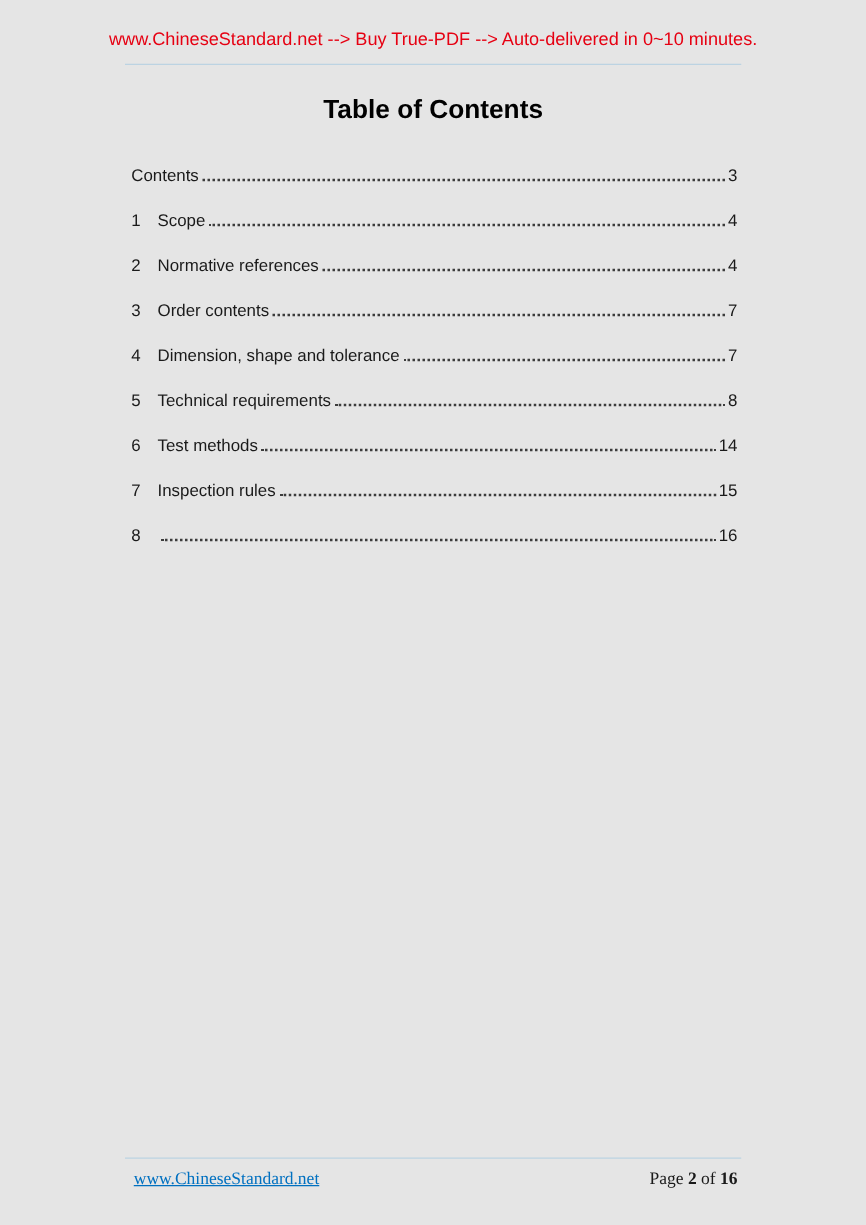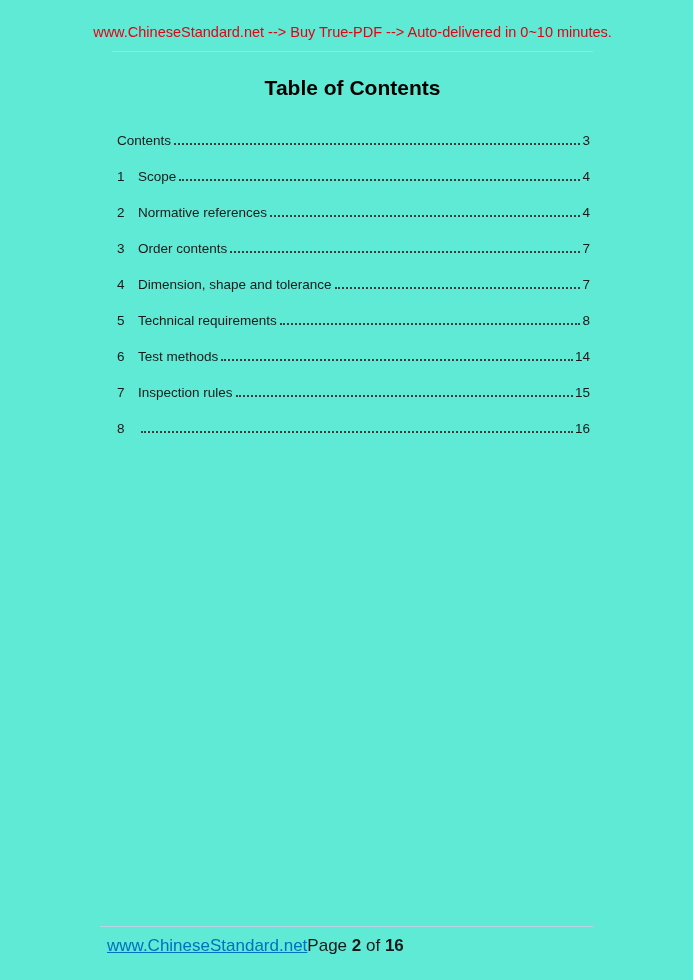--- a/index.html
+++ b/index.html
@@ -1,26 +1,25 @@
 <!DOCTYPE html>
 <html><head>
 <meta charset="utf-8">
 <style>
   html, body { margin: 0; padding: 0; background: #ffffff; }
   .page {
     position: relative;
     width: 693px;
     height: 980px;
     margin: 0 auto;
-    background: #5eead4;
+    background: #e5e5e5;
     font-family: "Liberation Sans", sans-serif;
     color: #1a1a1a;
     overflow: hidden;
     box-sizing: border-box;
-    padding-left: 12px;
   }
   .header { text-align: center; padding-top: 23px; }
   .promo {
     color: #e60012;
     font-size: 14.5px;
     line-height: 18px;
     white-space: nowrap;
   }
   .std-code {
     color: #0070c0;
@@ -71,24 +70,26 @@
   }
   .footer {
     position: absolute;
     left: 0;
     right: 0;
     bottom: 0;
     height: 64px;
   }
   .footer-row {
     display: flex;
+    justify-content: space-between;
     align-items: baseline;
     margin-top: 9px;
     padding: 0 103px 0 107px;
-    font-size: 17px;
+    font-size: 14px;
+    font-family: Liberation Serif, serif;
   }
   .footer-link {
     color: #0070c0;
     text-decoration: underline;
     cursor: pointer;
   }
   .page-indicator { color: #1a1a1a; }
   .page-indicator .bold { font-weight: bold; }
 </style>
 </head>

